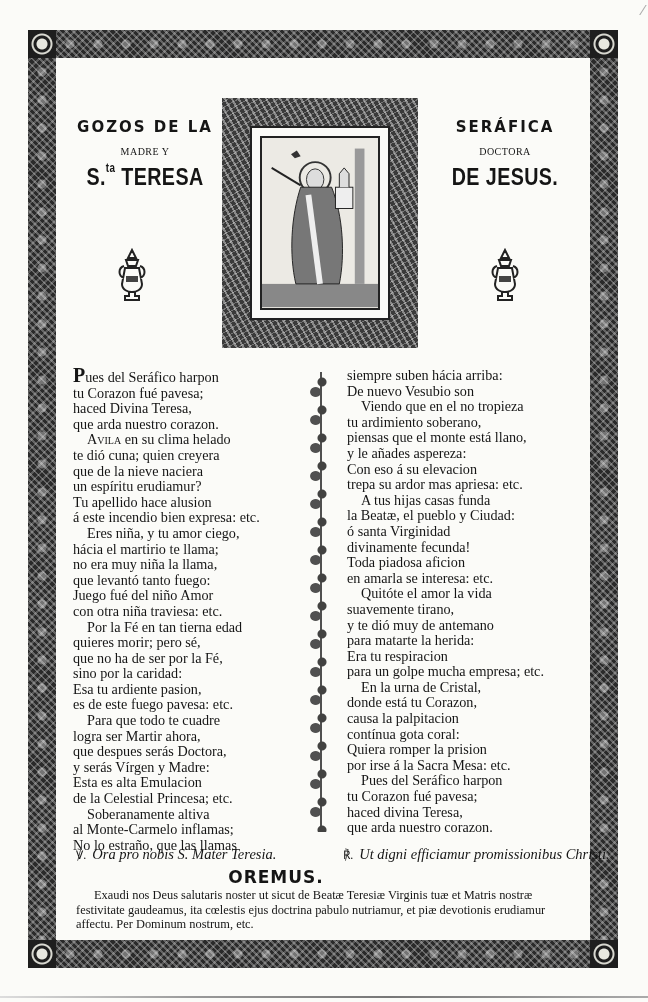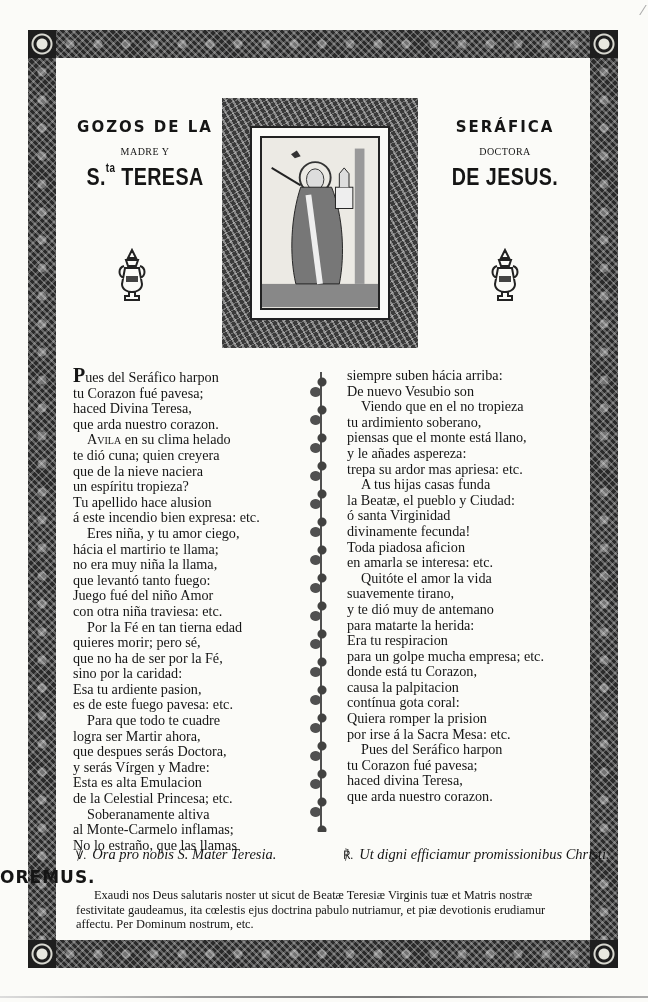--- a/index.html
+++ b/index.html
@@ -64,21 +64,21 @@
       radial-gradient(ellipse at 30% 20px, #333 0 5px, transparent 6px),
       linear-gradient(90deg, transparent 14px, #333 14px 16px, transparent 16px);
     background-size:32px 28px, 32px 28px, 32px 28px;
     opacity:.85;
   }
 
   .versicle { position:absolute; top:846px; font-style:italic; font-size:14.5px; white-space:nowrap; }
   .v-left { left:76px; } .v-right { left:343px; }
   .sym { font-style:normal; font-size:12px; margin-right:6px; }
 
-  .oremus { position:absolute; left:0; width:552px; top:867px; 
+  .oremus { position:absolute; left:0; width:552px; top:867px; text-align:center;
     font-family:"DejaVu Sans", sans-serif; font-weight:bold; font-size:17px; letter-spacing:1px; }
   .prayer { position:absolute; left:76px; top:888px; width:498px; font-size:12.4px; line-height:14.5px; text-align:justify; text-align-last:left; }
   .prayer .first { padding-left:18px; }
 
   .imprint { position:absolute; left:420px; top:1009px; font-size:12px; }
   .corner-mark { position:absolute; right:4px; top:2px; font-size:14px; color:#aaa; font-family:"DejaVu Sans", sans-serif; }
   .bottom-rule { position:absolute; left:0; top:996px; width:648px; height:2px; background:linear-gradient(90deg,#ddd,#999 30%,#777 60%,#aaa); }
 </style>
 </head>
 <body>
@@ -133,21 +133,21 @@
 </div>
 
 <div class="column col-left" id="col-left">
     <div class="line"><span class="dropcap">P</span>ues del Seráfico harpon</div>
     <div class="line">tu Corazon fué pavesa;</div>
     <div class="line">haced Divina Teresa,</div>
     <div class="line">que arda nuestro corazon.</div>
     <div class="line indent"><span class="smallcaps">Avila</span> en su clima helado</div>
     <div class="line">te dió cuna; quien creyera</div>
     <div class="line">que de la nieve naciera</div>
-    <div class="line">un espíritu tropieza?</div>
+    <div class="line">un espíritu erudiamur?</div>
     <div class="line">Tu apellido hace alusion</div>
     <div class="line">á este incendio bien expresa: etc.</div>
     <div class="line indent">Eres niña, y tu amor ciego,</div>
     <div class="line">hácia el martirio te llama;</div>
     <div class="line">no era muy niña la llama,</div>
     <div class="line">que levantó tanto fuego:</div>
     <div class="line">Juego fué del niño Amor</div>
     <div class="line">con otra niña traviesa: etc.</div>
     <div class="line indent">Por la Fé en tan tierna edad</div>
     <div class="line">quieres morir; pero sé,</div>
@@ -166,33 +166,35 @@
     <div class="line">No lo estraño, que las llamas</div>
   </div>
 <div class="center-rule"></div>
 <div class="column col-right" id="col-right">
     <div class="line">siempre suben hácia arriba:</div>
     <div class="line">De nuevo Vesubio son</div>
     <div class="line indent">Viendo que en el no tropieza</div>
     <div class="line">tu ardimiento soberano,</div>
     <div class="line">piensas que el monte está llano,</div>
     <div class="line">y le añades aspereza:</div>
+    <div class="line">Con eso á su elevacion</div>
     <div class="line">trepa su ardor mas apriesa: etc.</div>
     <div class="line indent">A tus hijas casas funda</div>
     <div class="line">la Beatæ, el pueblo y Ciudad:</div>
     <div class="line">ó santa Virginidad</div>
     <div class="line">divinamente fecunda!</div>
     <div class="line">Toda piadosa aficion</div>
     <div class="line">en amarla se interesa: etc.</div>
     <div class="line indent">Quitóte el amor la vida</div>
     <div class="line">suavemente tirano,</div>
     <div class="line">y te dió muy de antemano</div>
     <div class="line">para matarte la herida:</div>
     <div class="line">Era tu respiracion</div>
     <div class="line">para un golpe mucha empresa; etc.</div>
+    <div class="line indent">En la urna de Cristal,</div>
     <div class="line">donde está tu Corazon,</div>
     <div class="line">causa la palpitacion</div>
     <div class="line">contínua gota coral:</div>
     <div class="line">Quiera romper la prision</div>
     <div class="line">por irse á la Sacra Mesa: etc.</div>
     <div class="line indent">Pues del Seráfico harpon</div>
     <div class="line">tu Corazon fué pavesa;</div>
     <div class="line">haced divina Teresa,</div>
     <div class="line">que arda nuestro corazon.</div>
   </div>

